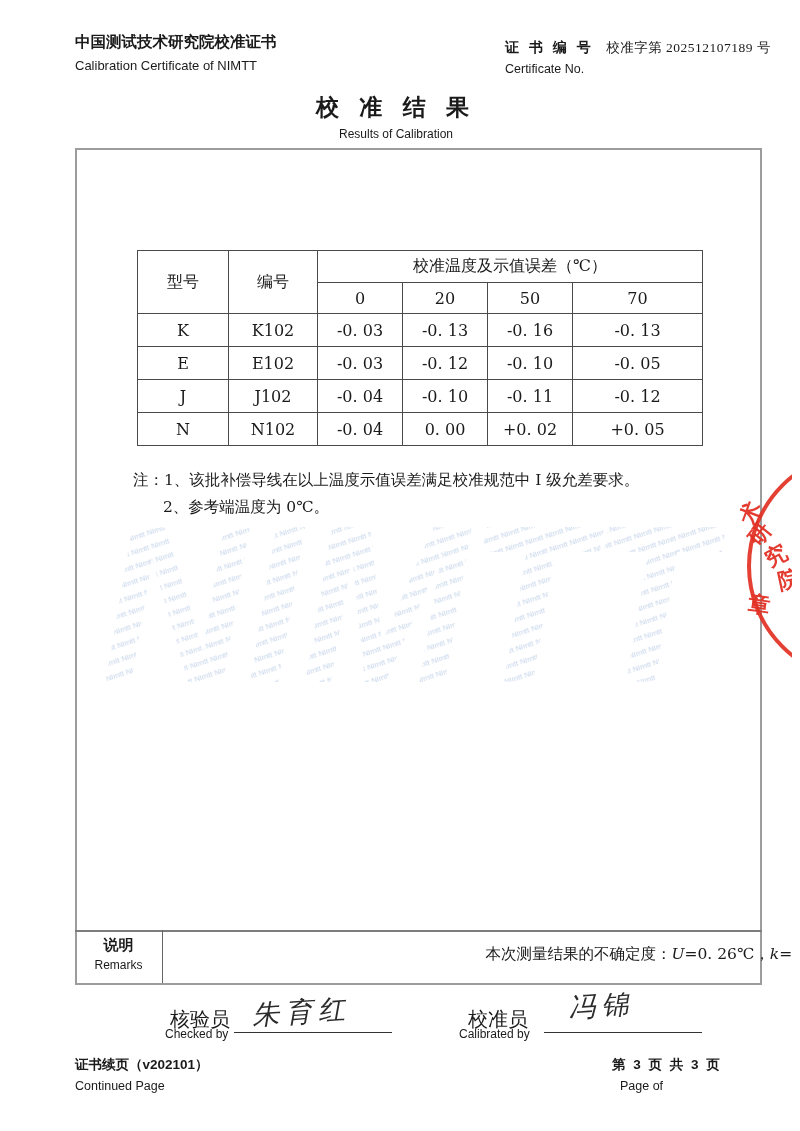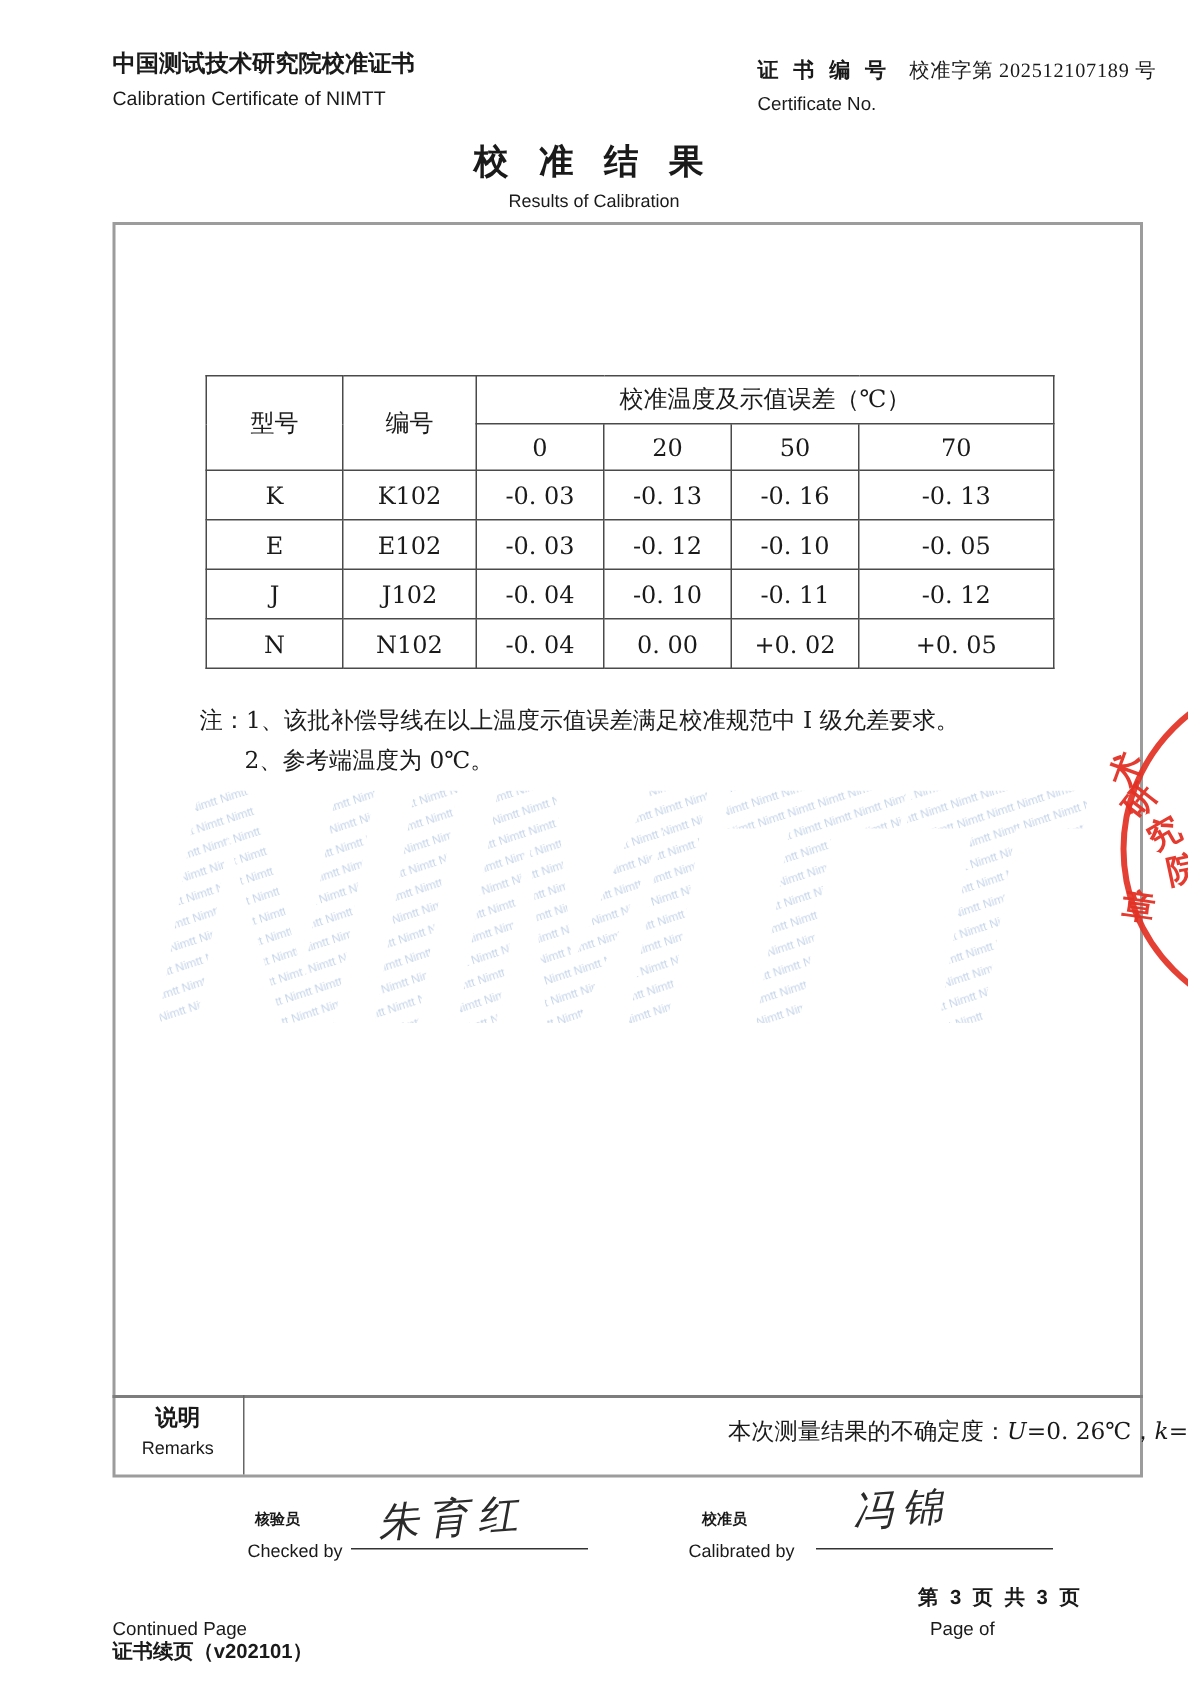--- a/index.html
+++ b/index.html
@@ -45,35 +45,35 @@
   .wm-wrap { left:92px; top:500px; z-index:1; }
 
   
   .remarks-zh { left:75px; top:936px; width:87px; text-align:center; font-size:15px; font-weight:600; z-index:3; }
   .remarks-en { left:75px; top:958px; width:87px; text-align:center; font-size:12px; z-index:3; }
   .remarks-text { left:162px; top:944px; width:600px; text-align:right; font-size:15.5px;
                   font-family:"DejaVu Serif", serif; z-index:3;padding-left:40px; }
   .remarks-text .it { font-style:italic; }
 
   
-  .sig-label-zh { font-size:10px; font-weight:bold; }
+  .sig-label-zh { font-size:20px; font-weight:normal; }
   .sig-label-en { font-size:12px; }
   .chk-zh { left:170px; top:1006px; }
   .chk-en { left:165px; top:1027px; }
   .chk-line { left:234px; top:997px; width:158px; height:35px; border-bottom:1.5px solid #333; }
   .chk-name { left:252px; top:994px; }
   .cal-zh { left:468px; top:1006px; }
   .cal-en { left:459px; top:1027px; }
   .cal-line { left:544px; top:997px; width:158px; height:35px; border-bottom:1.5px solid #333; }
   .cal-name { left:568px; top:988px; }
   .hand { font-family:"DejaVu Serif", serif; font-style:italic; font-size:27px; color:#2b2b2b;
           transform:rotate(-4deg); letter-spacing:6px; white-space:nowrap; }
 
   
-  .ft-left-zh { left:75px; top:1056px; font-size:13.5px; font-weight:bold;margin-top:36px; }
+  .ft-left-zh { left:75px; top:1056px; font-size:13.5px; font-weight:bold; }
   .ft-left-en { left:75px; top:1079px; font-size:12.5px; }
   .ft-right-zh { left:612px; top:1056px; font-size:13.5px; font-weight:bold; letter-spacing:2px; }
   .ft-right-en { left:620px; top:1079px; font-size:12.5px; }
 
   
   .stamp-circle { left:747px; top:450px; width:224px; height:224px; border:4px solid #e23125;
                   border-radius:50%; opacity:0.93; z-index:4; }
   .stamp-char { position:absolute; color:#e23125; font-size:22px; font-weight:bold; z-index:4;
                 font-family:"DejaVu Serif", serif; opacity:0.95; }
 </style>

